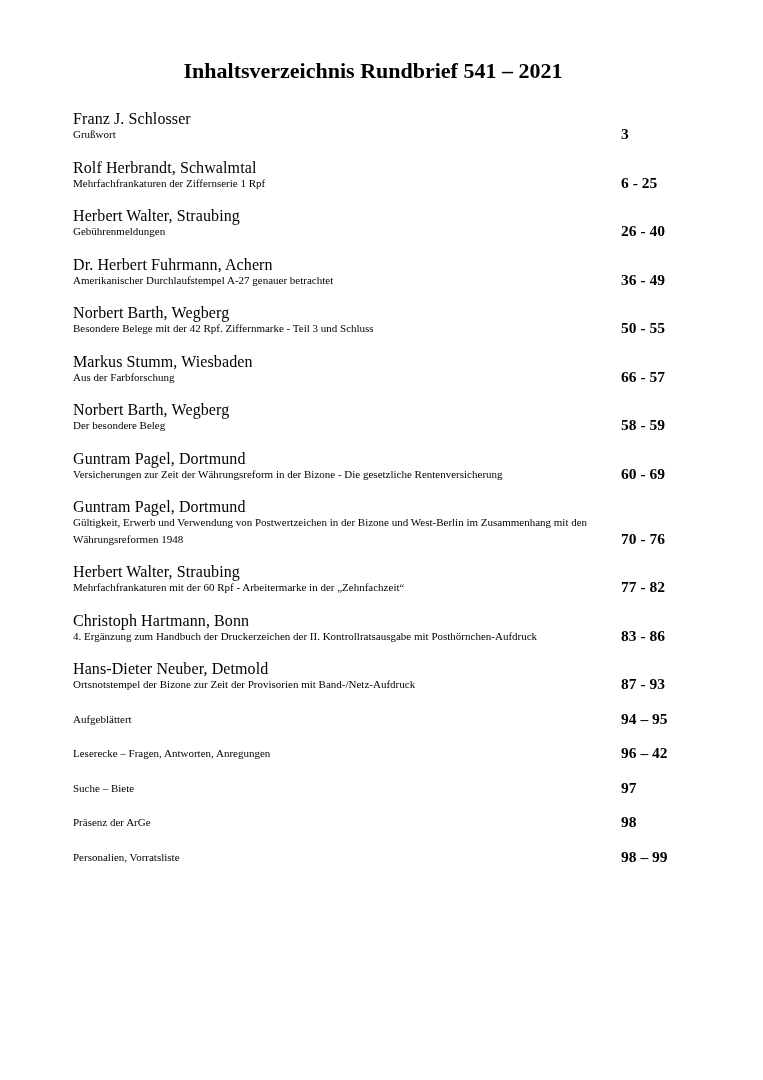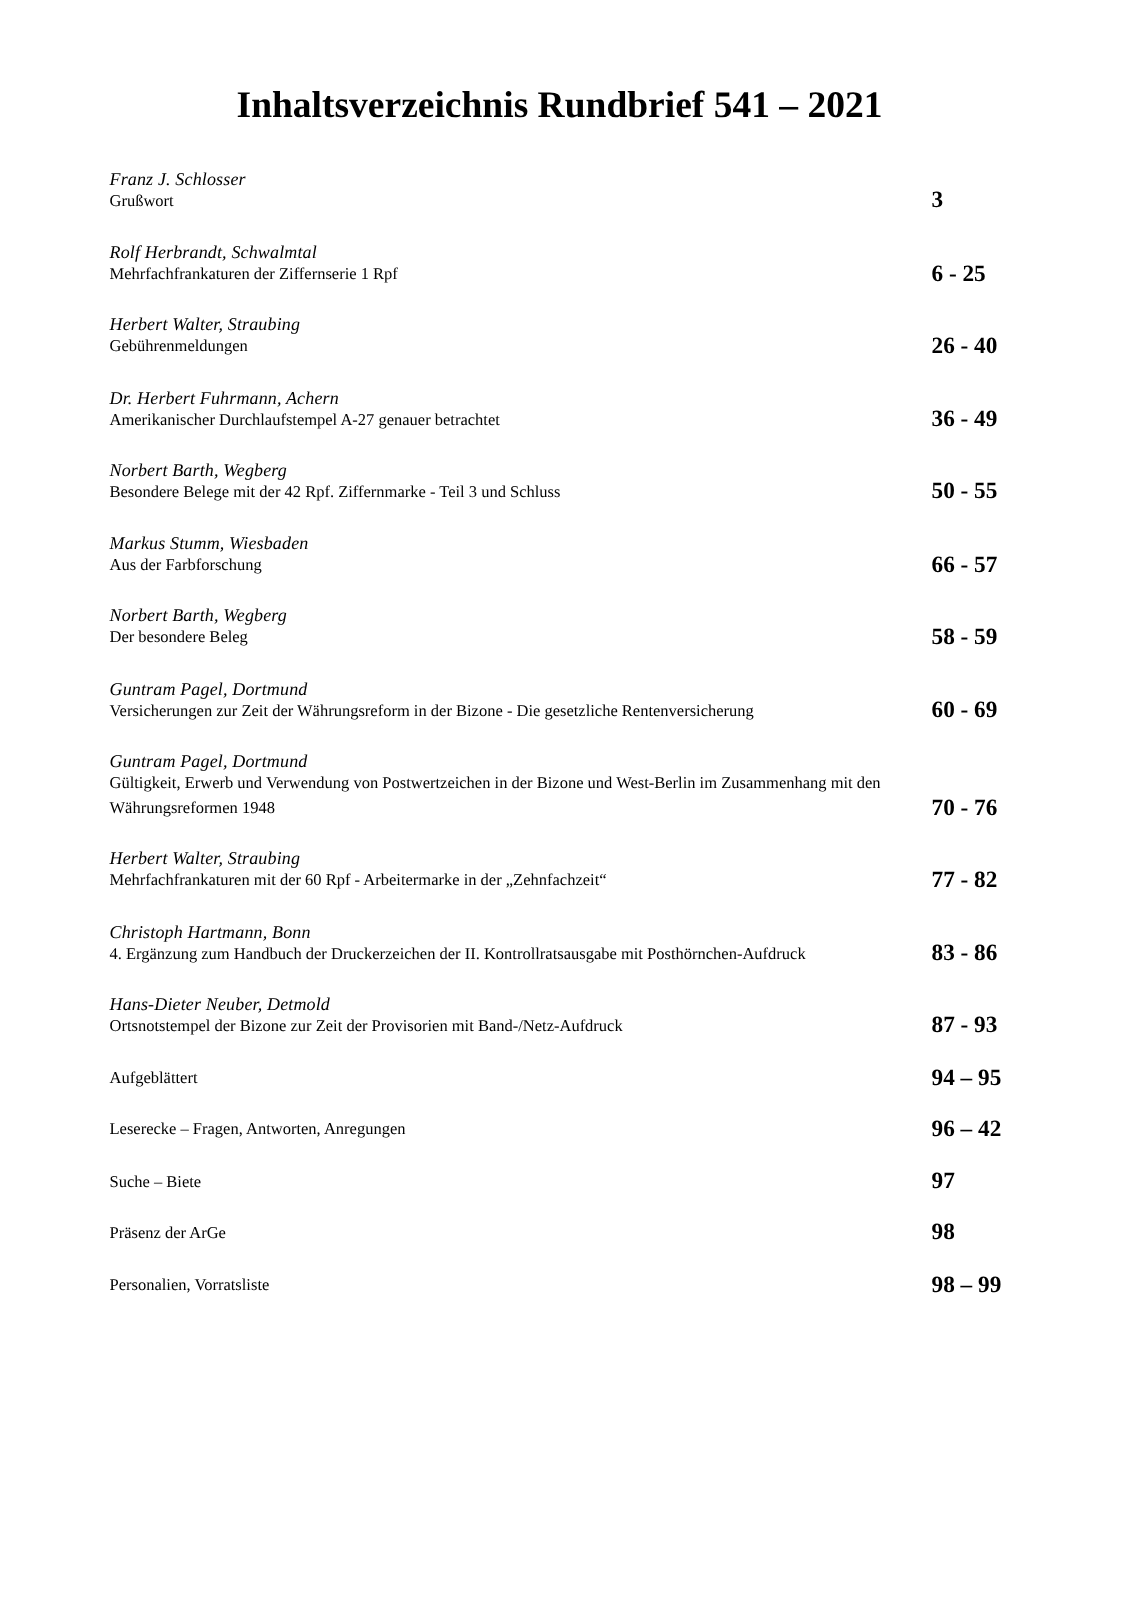--- a/index.html
+++ b/index.html
@@ -16,35 +16,34 @@
     padding: 58px 0 0 73px;
     font-family: "Liberation Serif", "DejaVu Serif", serif;
     color: #000000;
     overflow: hidden;
   }
   .toc-title-row {
     display: flex;
     justify-content: center;
     width: 548px;
     padding-left: 26px;
-    font-size: 25px;
+    font-size: 22px;
     font-weight: 700;
     line-height: 26px;
     margin-bottom: 28px;
     white-space: nowrap;
   }
   .toc-list {
     width: 600px;
   }
   .entry {
     margin-bottom: 18px;
   }
   .author {
-    font-style: italic;
-    font-size: 12px;
+    font-size: 16px;
     line-height: 14px;
     letter-spacing: 0.1px;
   }
   .row {
     display: flex;
     align-items: flex-end;
   }
   .title-cell {
     width: 548px;
     font-size: 11px;

